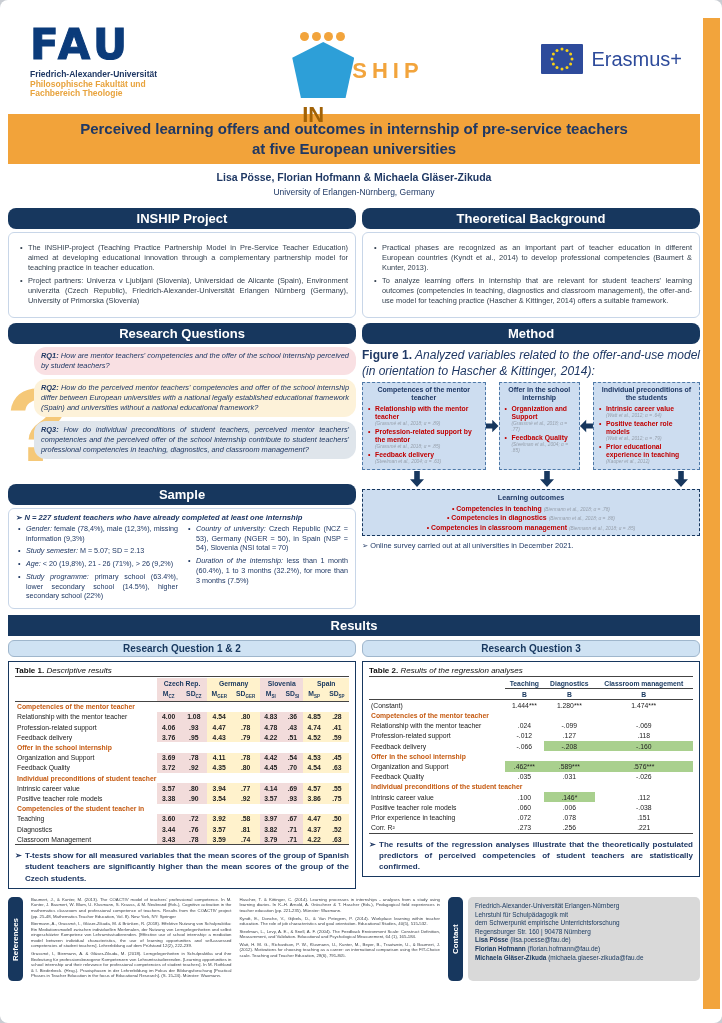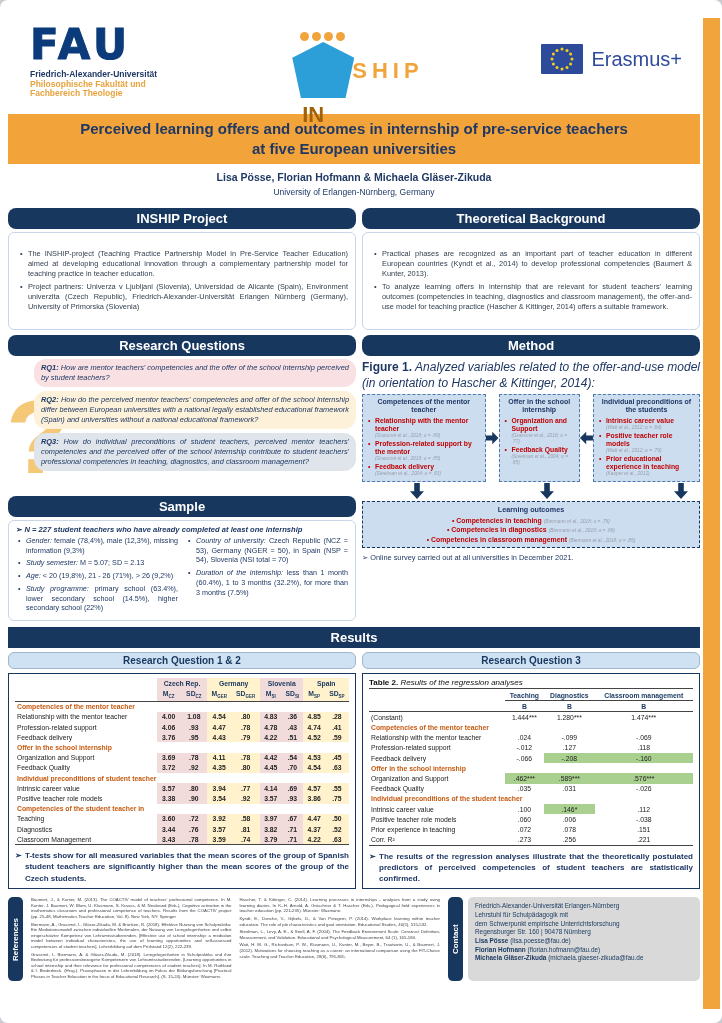--- a/index.html
+++ b/index.html
@@ -25,21 +25,21 @@
   .erasmus-label{font-size:20px;color:#2E4B9B;}
 
   
   .title-bar{background:#F2A33A;color:#1F3864;text-align:center;padding:5px 0 6px;}
   .title-bar .t{font-size:15px;font-weight:bold;max-width:560px;margin:0 auto;line-height:1.3;}
   .authors{font-size:10.5px;font-weight:bold;color:#1F3864;text-align:center;margin-top:7px;}
   .affiliation{font-size:8.5px;color:#1F3864;text-align:center;margin-top:4px;margin-bottom:6px;}
 
   
   .hbar{background:#17375E;color:#fff;font-weight:bold;font-size:13px;text-align:center;padding:3px 0;border-radius:8px;margin-top:5px;}
-  .soft-box{border:1px solid #c8d6e8;border-radius:6px;padding:14px 7px;margin-top:3px;background:#fff;}
+  .soft-box{border:1px solid #c8d6e8;border-radius:6px;padding:8px 7px;margin-top:3px;background:#fff;}
   .cols{display:flex;gap:6px;align-items:flex-start;}
   .col-l{width:348px;}
   .col-r{width:338px;}
   ul.bullets{margin:2px 0;padding-left:12px;list-style:none;}
   ul.bullets li{font-size:7.4px;color:#33404f;text-align:justify;line-height:1.35;position:relative;margin-bottom:3px;}
   ul.bullets li::before{content:"•";position:absolute;left:-8px;color:#33404f;}
 
   
   .rq-wrap{position:relative;margin-top:3px;min-height:132px;}
   .qmark{position:absolute;left:-2px;top:26px;font-size:104px;font-weight:800;color:#F5C878;line-height:1;z-index:0;}
@@ -263,20 +263,21 @@
         </div>
         <div class="survey-note">Online survey carried out at all universities in December 2021.</div>
       </div>
     </div>
 
     <div class="results-bar">Results</div>
     <div class="res-cols">
       <div class="col-l">
         <div class="pill">Research Question 1 &amp; 2</div>
         <div class="res-box">
+          <div class="tcaption"><b>Table 1.</b><i> Descriptive results</i></div>
           <table class="res t1">
               <thead>
                 <tr>
                   <th></th>
                   <th class="pk" colspan="2">Czech Rep.</th>
                   <th class="cr" colspan="2">Germany</th>
                   <th class="pk" colspan="2">Slovenia</th>
                   <th class="cr" colspan="2">Spain</th>
                 </tr>
                 <tr class="subhdr">

